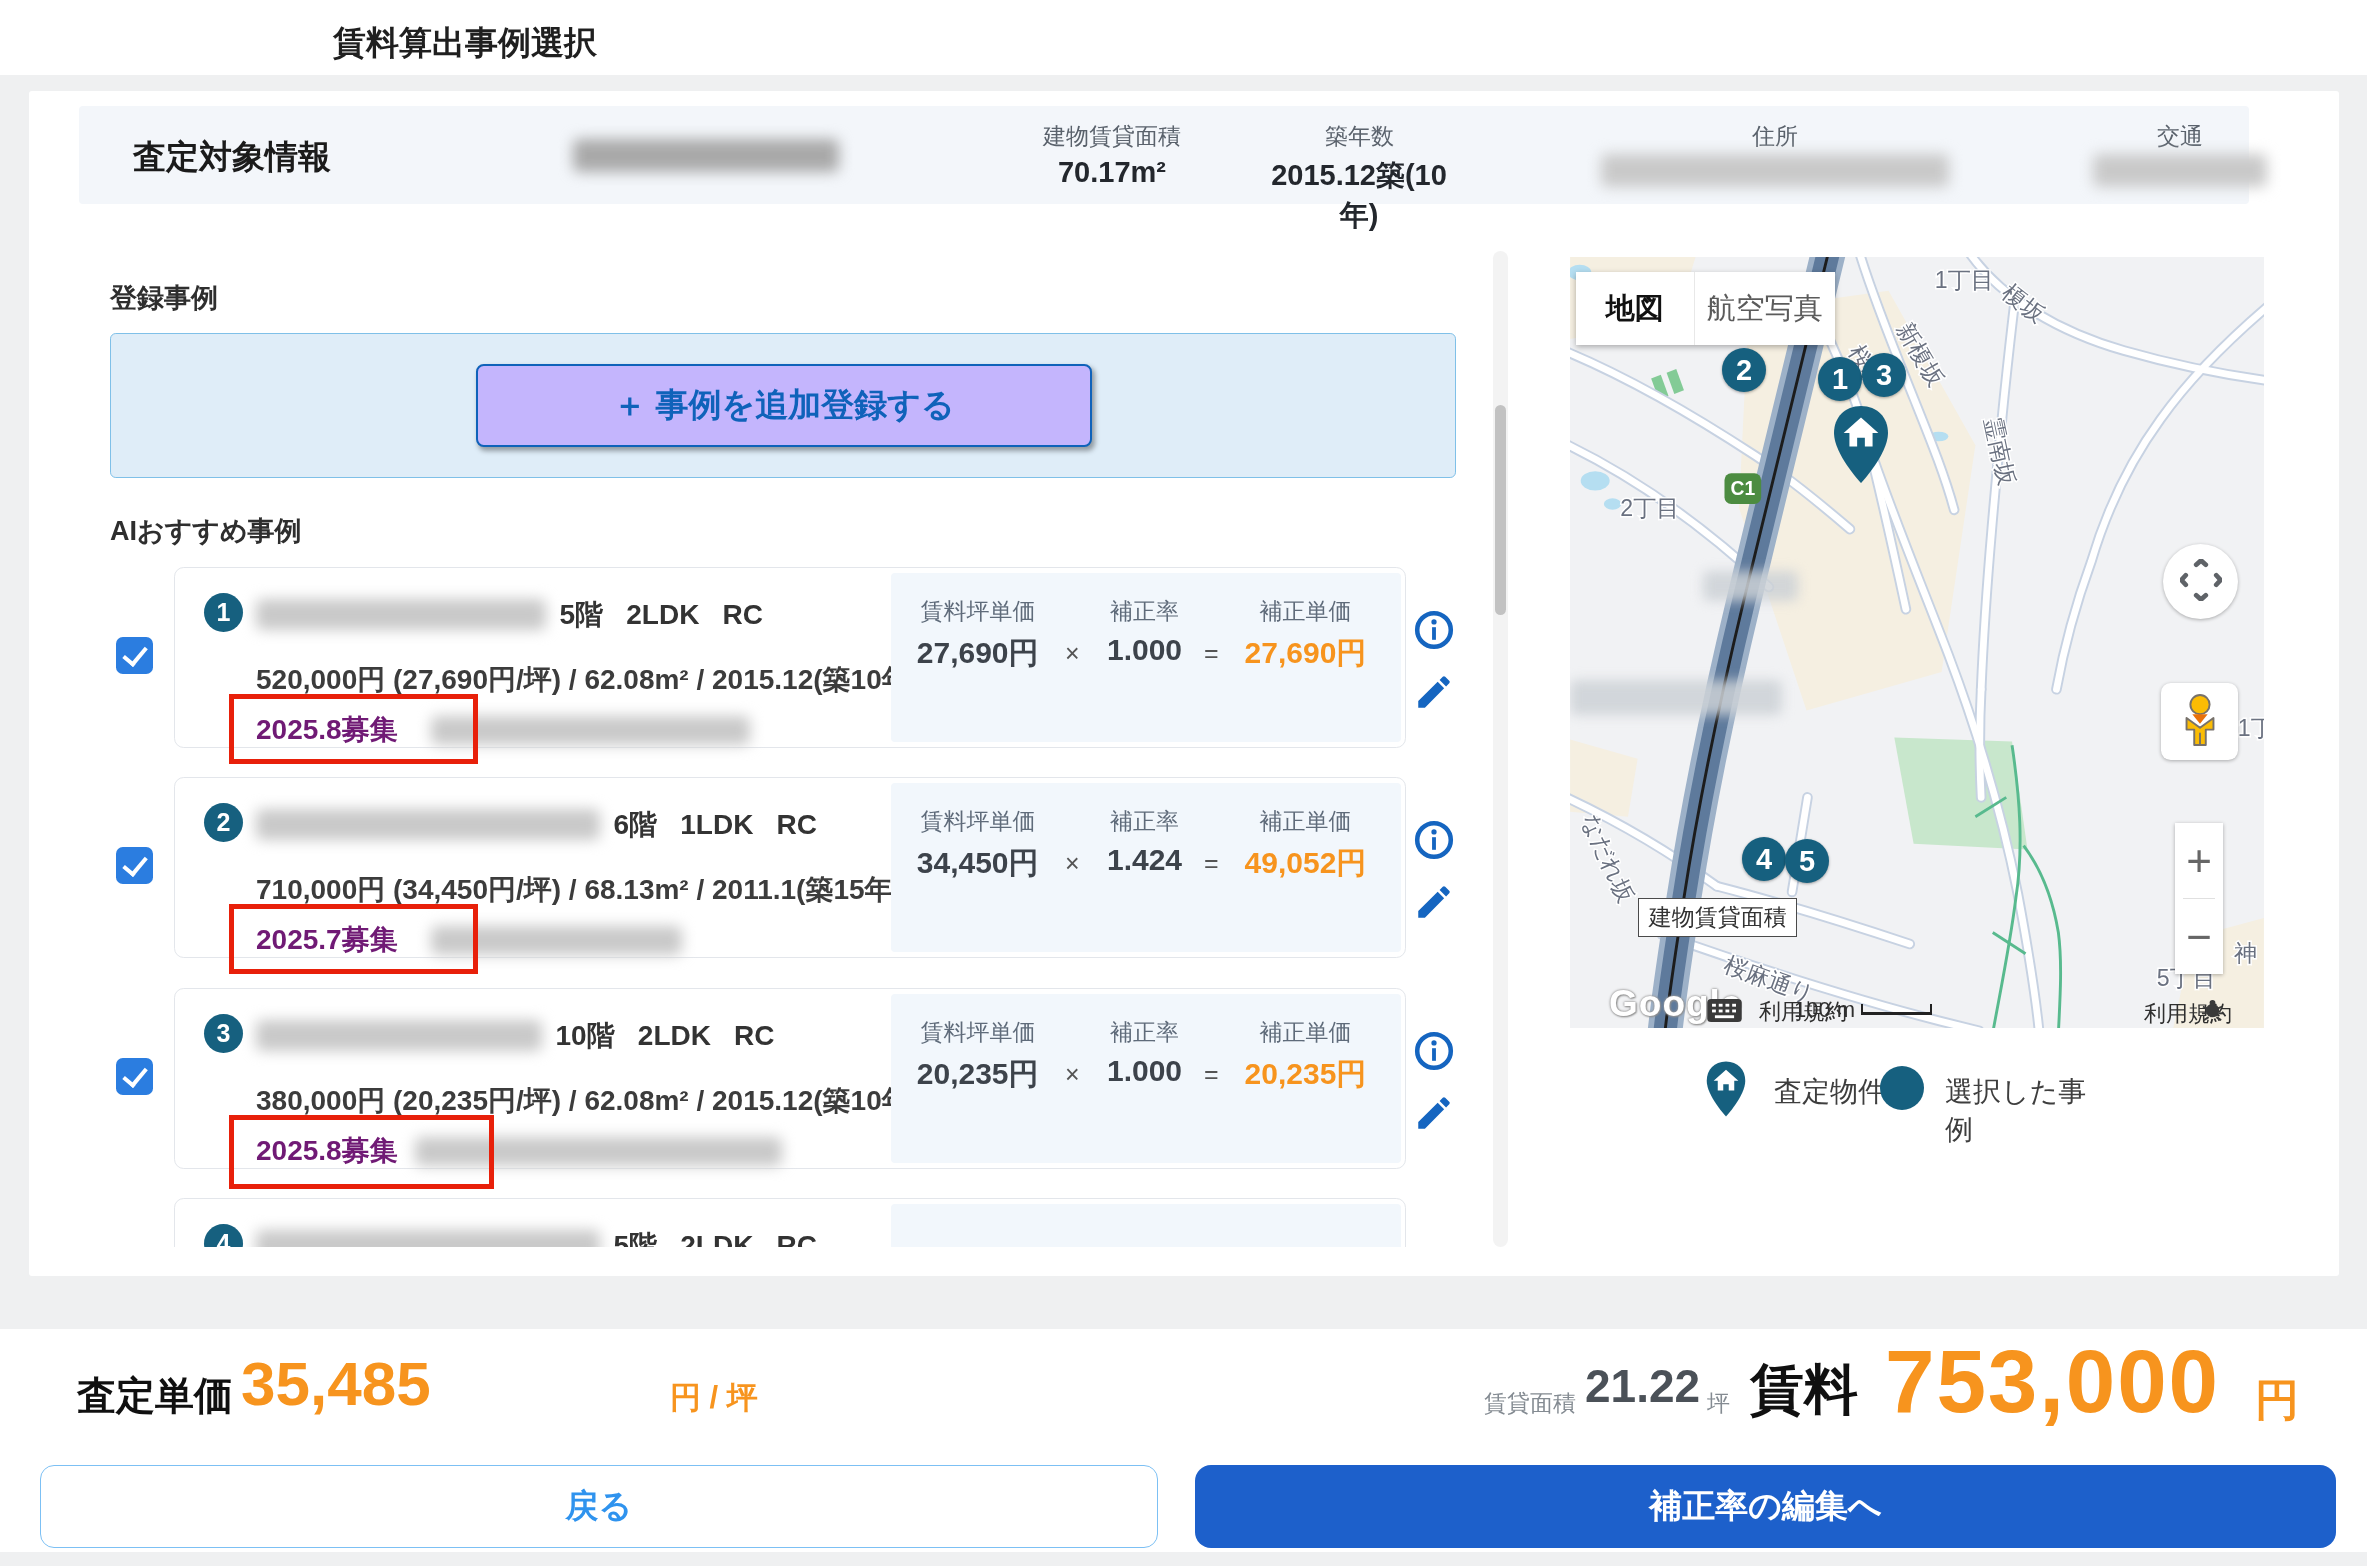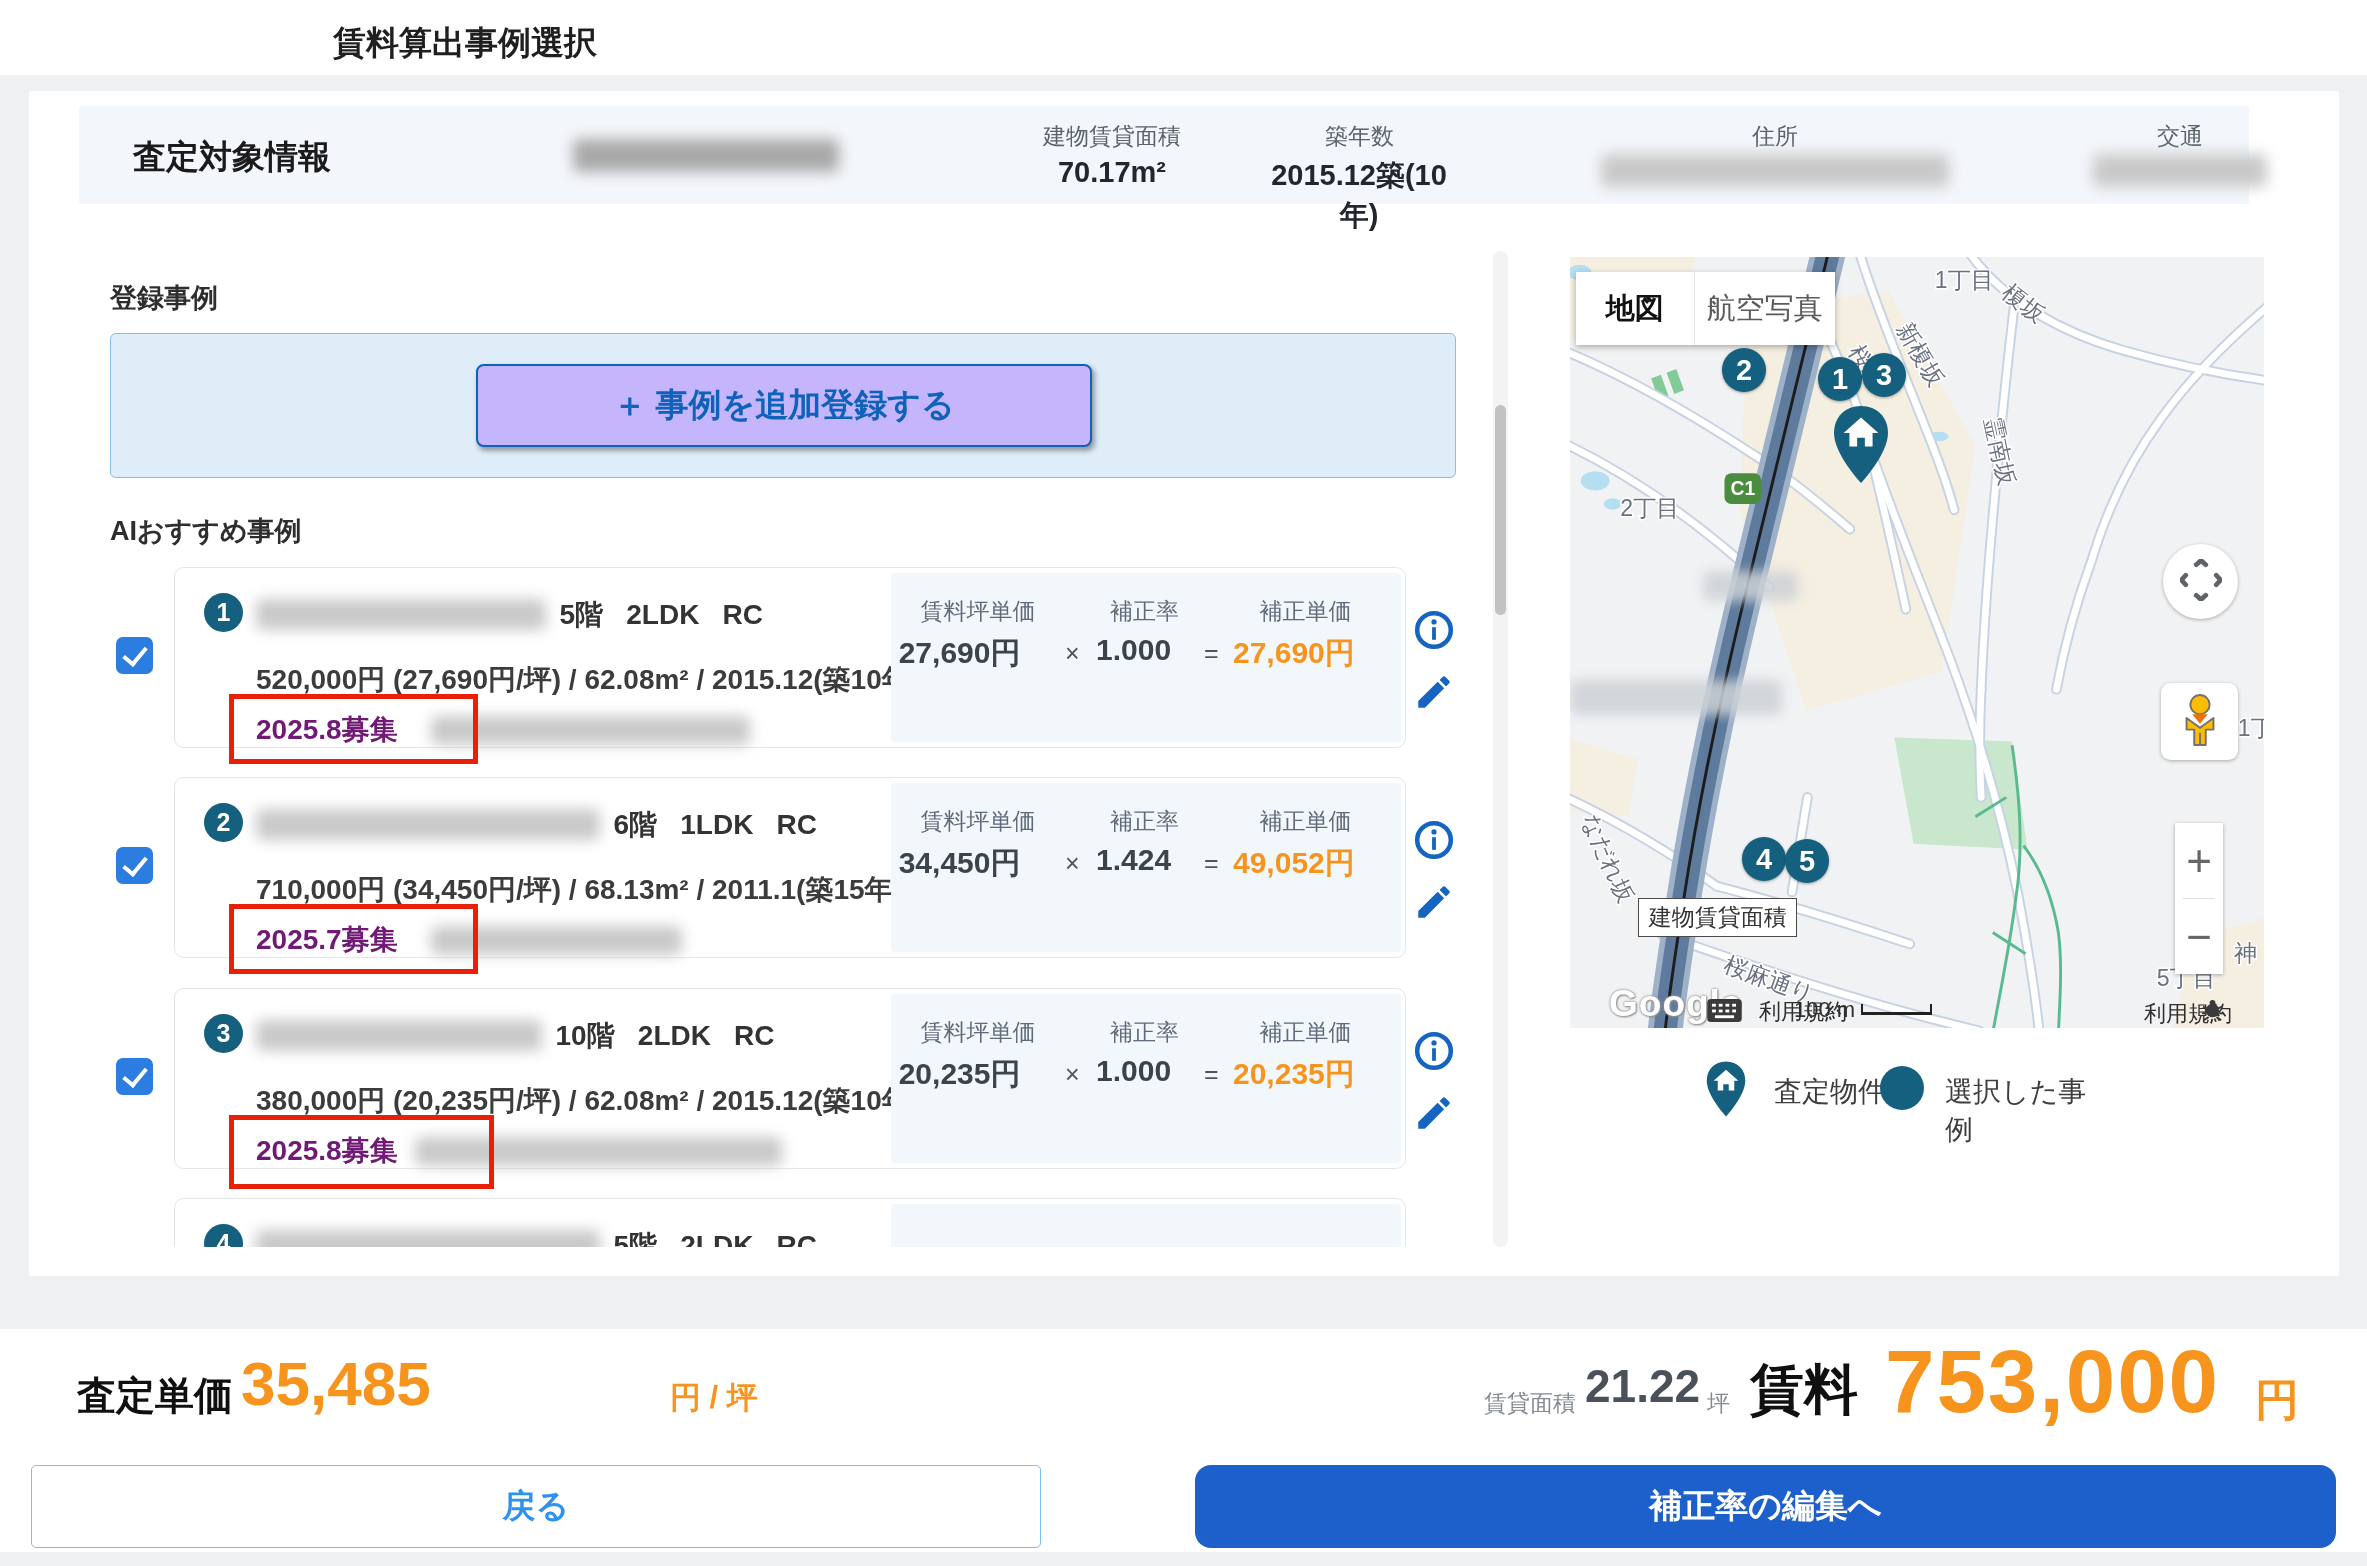--- a/index.html
+++ b/index.html
@@ -36,21 +36,21 @@
   .checkbox::after{content:"";position:absolute;left:11.6px;top:4.8px;width:9.7px;height:19.3px;border:solid #fff;border-width:0 4.8px 4.8px 0;transform:rotate(40deg);}
   .case-card{position:absolute;left:95px;top:0;width:1232px;height:181px;background:#fff;border:1.9px solid #e3e6eb;border-radius:9.7px;box-sizing:border-box;}
   .badge{position:absolute;left:29px;top:25px;width:39px;height:39px;border-radius:50%;background:#16607f;color:#fff;font-size:25px;font-weight:bold;display:flex;align-items:center;justify-content:center;}
   .title-line{position:absolute;left:81px;top:27px;height:39px;display:flex;align-items:center;}
   .title-suffix{font-size:28px;font-weight:bold;color:#333;word-spacing:15.4px;margin-left:13.5px;white-space:nowrap;}
   .detail-line{position:absolute;left:81px;top:93px;font-size:28px;font-weight:bold;color:#3c3c3c;white-space:nowrap;}
   .recruit-line{position:absolute;left:81px;top:143px;font-size:28px;font-weight:bold;color:#701a75;display:flex;align-items:center;}
   .anno{position:absolute;border:5.8px solid #e8200a;z-index:5;}
   .calc-panel{position:absolute;left:716px;top:4.8px;width:510px;height:169px;background:#f2f7fc;border-radius:3.9px;}
   .calc-label{position:absolute;top:23px;font-size:23px;color:#5f6b7a;text-align:center;}
-  .calc-value{position:absolute;top:60px;font-size:30px;font-weight:bold;color:#3d434b;}
+  .calc-value{position:absolute;top:60px;font-size:30px;font-weight:bold;color:#3d434b;text-align:center;}
   .calc-op{position:absolute;top:66px;font-size:25px;color:#555;}
   .calc-adj{color:#f7941e;}
   .icon-btn{position:absolute;width:42px;height:42px;cursor:pointer;background:none;border:none;padding:0;}
   
   .sb-track{position:absolute;left:1464px;top:160px;width:15.4px;height:996px;background:#f3f3f3;border-radius:7.7px;}
   .sb-thumb{position:absolute;left:1.9px;top:154px;width:11.6px;height:210px;background:#c2c2c2;border-radius:5.8px;}
   
   .map-wrap{position:absolute;left:1541px;top:166px;width:694px;height:771px;overflow:hidden;background:#f1f2f4;}
   .map-svg{position:absolute;left:0;top:0;}
   .map-label{fill:#6a7180;font-size:24px;font-weight:500;stroke:#fff;stroke-width:3px;paint-order:stroke;}
@@ -76,21 +76,21 @@
   .bottom-bar{position:absolute;left:0;top:1329px;width:2367px;height:223px;background:#fff;}
   .f-unit-label{position:absolute;left:77px;top:1369px;font-size:39px;font-weight:bold;color:#101010;}
   .f-unit-value{position:absolute;left:241px;top:1348px;font-size:62px;font-weight:bold;color:#f7941e;}
   .f-unit-suffix{position:absolute;left:670px;top:1377px;font-size:31px;font-weight:bold;color:#f7941e;}
   .f-area-label{position:absolute;left:1484px;top:1388px;font-size:23px;color:#848b92;}
   .f-area-value{position:absolute;left:1585px;top:1359px;font-size:46px;font-weight:bold;color:#4b5158;}
   .f-area-unit{position:absolute;left:1707px;top:1388px;font-size:23px;color:#848b92;}
   .f-rent-label{position:absolute;left:1750px;top:1354px;font-size:54px;font-weight:bold;color:#101010;}
   .f-rent-value{position:absolute;left:1885px;top:1330px;font-size:89px;font-weight:bold;color:#f7941e;letter-spacing:1.9px;}
   .f-rent-unit{position:absolute;left:2255px;top:1371px;font-size:44px;font-weight:bold;color:#f7941e;}
-  .back-btn{position:absolute;left:31px;top:1465px;width:1010px;height:83px;background:#fff;border:1.9px solid #7cc0f4;border-radius:5px;font-size:33px;font-weight:bold;color:#2f93ee;cursor:pointer;font-family:inherit;}
+  .back-btn{position:absolute;left:40px;top:1465px;width:1118px;height:83px;background:#fff;border:1.9px solid #7cc0f4;border-radius:14px;font-size:33px;font-weight:bold;color:#2f93ee;cursor:pointer;font-family:inherit;}
   .edit-btn{position:absolute;left:1195px;top:1465px;width:1141px;height:83px;background:#1d60cb;border:none;border-radius:16px;font-size:33px;font-weight:bold;color:#fff;cursor:pointer;font-family:inherit;}
 </style>
 </head>
 <body>
 
 <div class="topbar">
   <div class="page-title">賃料算出事例選択</div>
 </div>
 
 <div class="main-card">

